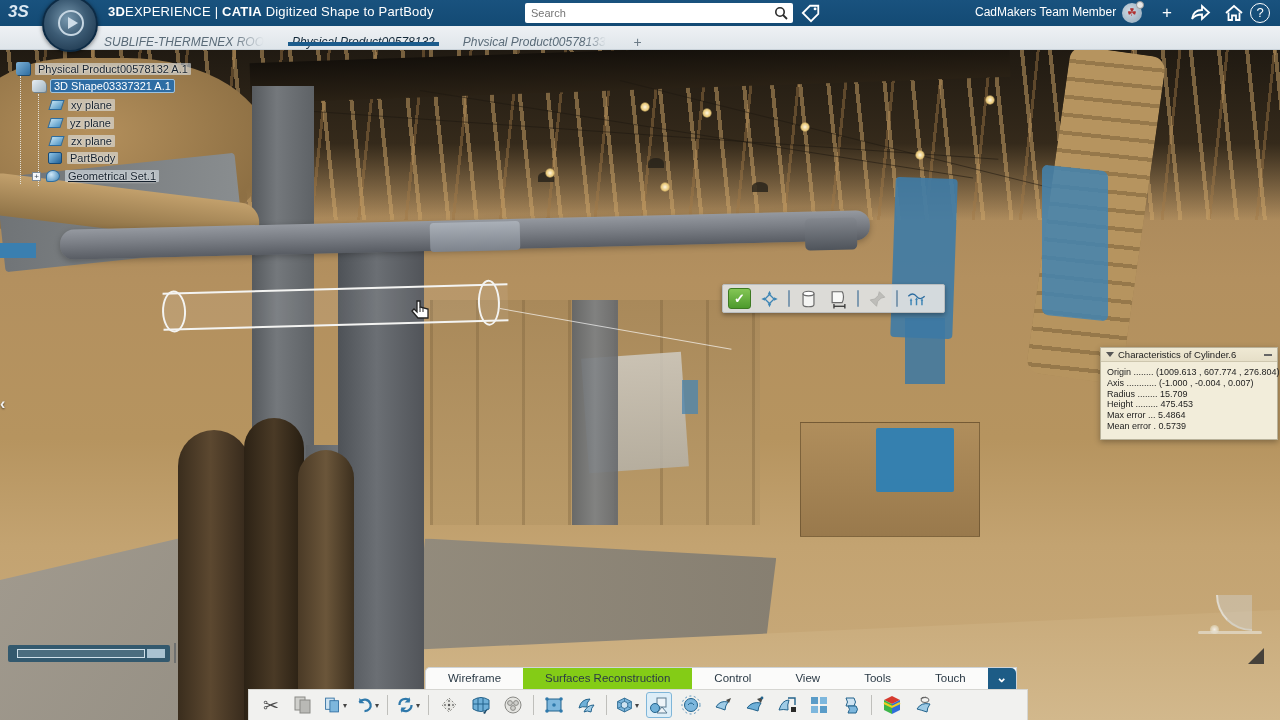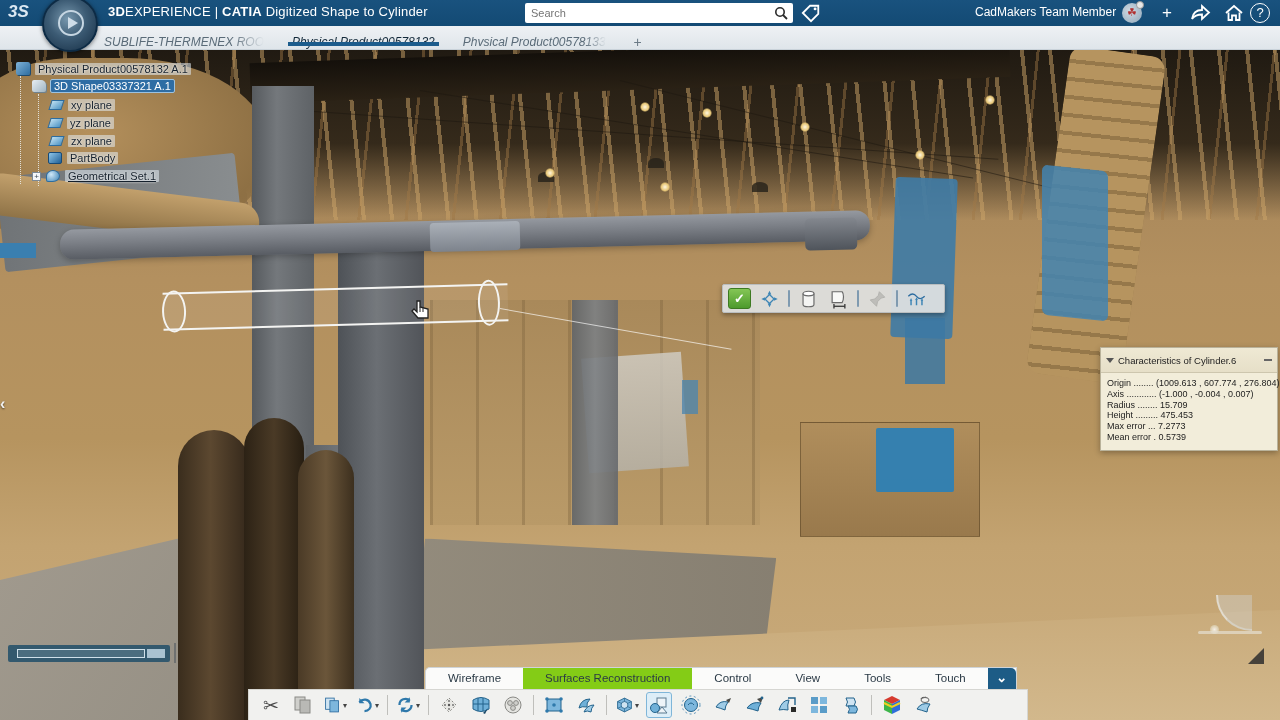--- a/index.html
+++ b/index.html
@@ -165,21 +165,21 @@
     display:flex; align-items:center; gap:7px; padding:0 5px; z-index:45; }
   #ok-btn { width:23px; height:21px; border-radius:3px; background:linear-gradient(#84c655,#4d9a2c);
     border:1px solid #3d7a22; color:#fff; font-size:13px; font-weight:bold; text-align:center; line-height:20px; }
   .ctx-sep { width:2px; height:17px; background:#7f9ab0; border-radius:1px; }
   .ctx-ico { width:23px; height:22px; display:flex; align-items:center; justify-content:center; }
   .ctx-ico svg { width:21px; height:20px; }
 
   
   #char-panel { left:1100px; top:297px; width:178px; z-index:45; background:#f2edda;
     border:1px solid #b9b29a; box-shadow:0 2px 6px rgba(0,0,0,.3); font-size:9px; color:#1d1d1d; }
-  #char-head { height:25px; display:flex; align-items:center; padding:0 5px; gap:4px;
+  #char-head { height:14px; display:flex; align-items:center; padding:0 5px; gap:4px;
     background:linear-gradient(#efe9d4,#e6dfc8); border-bottom:1px solid #cdc6ae; }
   #char-title { flex:1; font-size:9.5px; color:#222; white-space:nowrap; }
   .tri-down { width:0; height:0; border-left:4px solid transparent; border-right:4px solid transparent;
     border-top:5px solid #555; }
   .dash { width:8px; height:2px; background:#666; }
   #char-body { padding:5px 6px 7px 6px; line-height:10.8px; white-space:nowrap; }
 
   
   #nav-compass { left:1198px; top:545px; width:64px; height:40px; z-index:25; opacity:.8; }
   #nav-compass .quarter { position:absolute; left:18px; top:0; width:36px; height:36px;
@@ -215,21 +215,21 @@
 <div id="topbar">
   <div id="ds-logo">3S</div>
   <div id="compass">
     <div class="play"></div>
       <div class="tri"></div>
   </div>
   <div id="app-title">
     <b>3D</b><span>EXPERIENCE</span>
     <span>|</span>
     <b>CATIA</b>
-    <span>Digitized Shape to Cylinder</span>
+    <span>Digitized Shape to PartBody</span>
   </div>
   <div id="search-wrap">
     <input id="search-input" placeholder="Search" style="">
     <svg class="mag" viewBox="0 0 16 16">
       <circle cx="7" cy="7" r="4.2" fill="none" stroke="#2a2a2a" stroke-width="1.6"></circle>
       <line x1="10" y1="10" x2="14" y2="14" stroke="#2a2a2a" stroke-width="1.8"></line>
     </svg>
   </div>
   <svg id="tag-icon" viewBox="0 0 24 22">
     <path d="M3 11 L11 3 H20 V12 L12 20 Z" fill="none" stroke="#fff" stroke-width="2"></path>
@@ -391,21 +391,21 @@
     <div id="char-head">
       <span class="tri-down"></span>
       <span id="char-title">Characteristics of Cylinder.6</span>
       <span class="dash"></span>
     </div>
     <div id="char-body">
       <div>Origin ........ (1009.613 , 607.774 , 276.804)</div>
       <div>Axis ............ (-1.000 , -0.004 , 0.007)</div>
       <div>Radius ........ 15.709</div>
       <div>Height ......... 475.453</div>
-      <div>Max error ... 7.2773</div>
+      <div>Max error ... 5.4864</div>
       <div>Mean error . 0.5739</div>
     </div>
   </div>
 
   <div id="panel-chevron" class="abs">‹</div>
 
   <div id="zoom-slider" class="abs">
     <div class="track"></div>
     <div class="nub"></div>
   </div>

